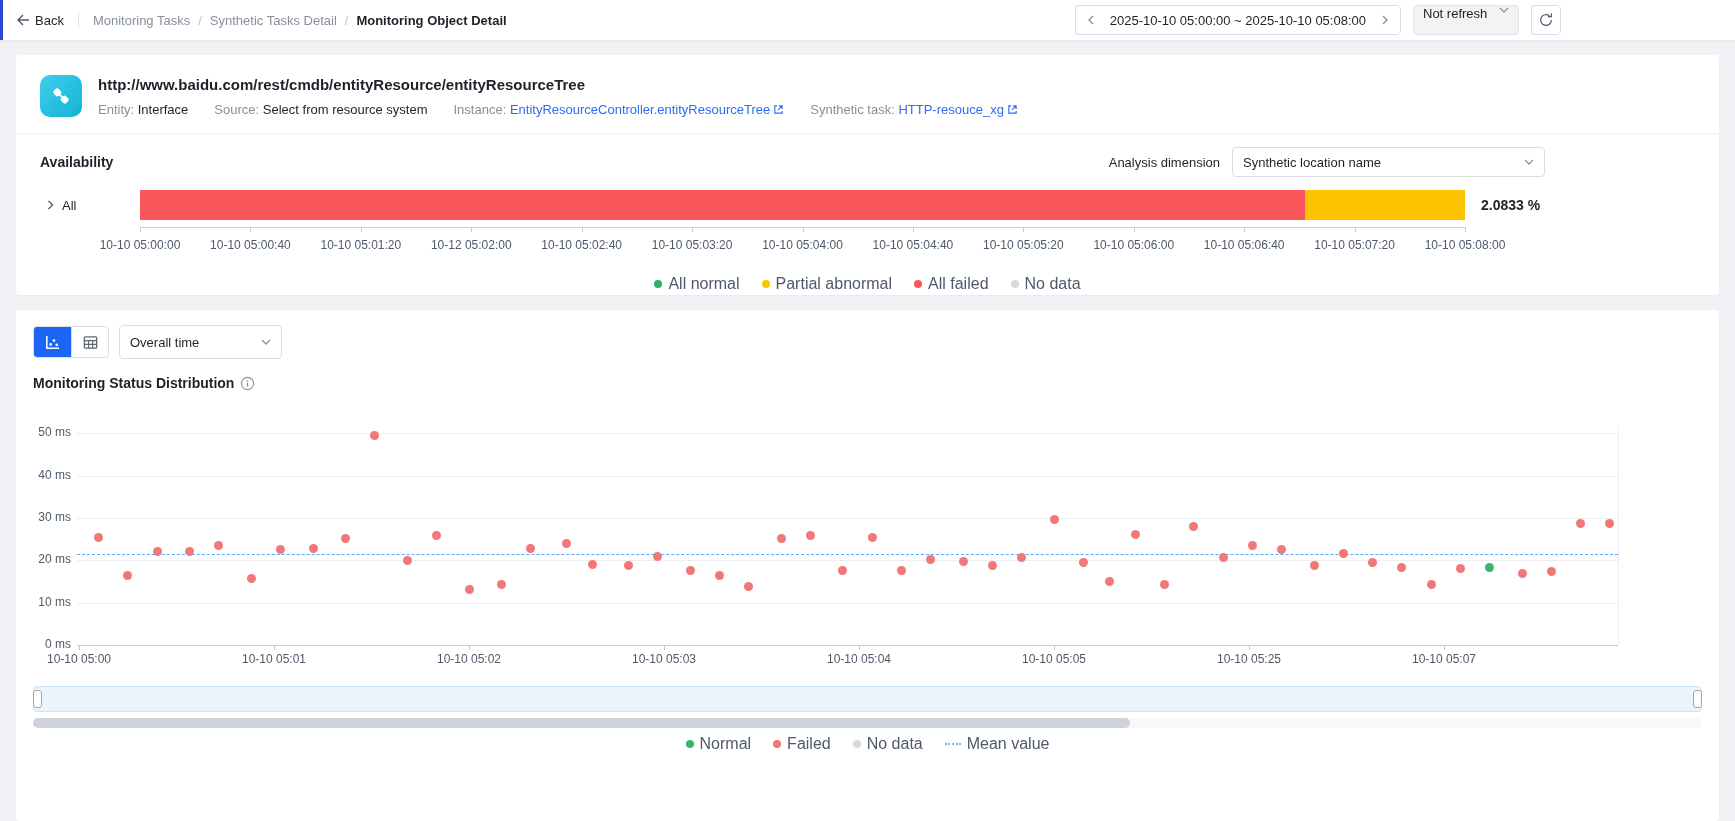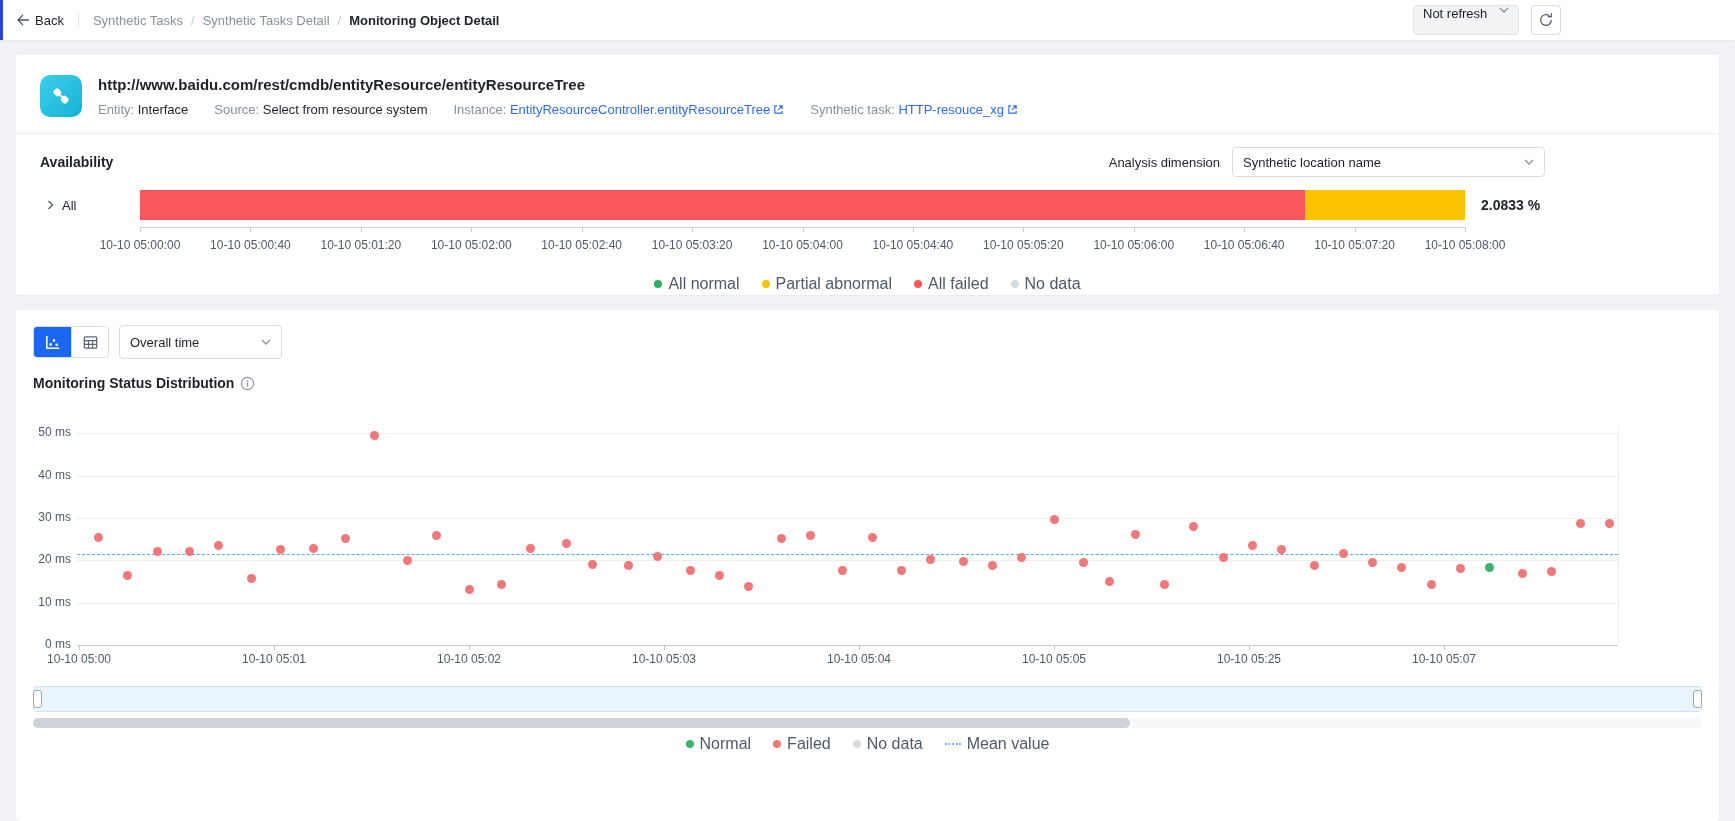--- a/index.html
+++ b/index.html
@@ -119,28 +119,41 @@
       <div class="back-btn">
         <span>
           <svg width="14" height="12" viewBox="0 0 14 12">
               <path d="M7 1 L2 6 L7 11 M2 6 H13" stroke="#4e5969" stroke-width="1.4" fill="none"></path>
             </svg>
         </span>
         <span>Back</span>
       </div>
       <span class="vdiv"></span>
       <div class="crumbs">
-        <span class="crumb-link">Synthetic Tasks</span>
+        <span class="crumb-link">Monitoring Tasks</span>
         <span class="sep">/</span>
         <span class="crumb-link">Synthetic Tasks Detail</span>
         <span class="sep">/</span>
         <span class="current">Monitoring Object Detail</span>
       </div>
     </div>
     <div class="h-right">
+      <div class="range-picker">
+        <span class="chev">
+          <svg width="10" height="10" viewBox="0 0 10 10">
+              <path d="M7 1 L3 5 L7 9" stroke="#8a919f" stroke-width="1.4" fill="none"></path>
+            </svg>
+        </span>
+        <span class="range-value">2025-10-10 05:00:00 ~ 2025-10-10 05:08:00</span>
+        <span class="chev">
+          <svg width="10" height="10" viewBox="0 0 10 10">
+              <path d="M3 1 L7 5 L3 9" stroke="#8a919f" stroke-width="1.4" fill="none"></path>
+            </svg>
+        </span>
+      </div>
       <div class="refresh-select">
         <span>Not refresh</span>
         <span>
           <svg width="10" height="8" viewBox="0 0 10 8">
               <path d="M1 2 L5 6 L9 2" stroke="#8a919f" stroke-width="1.3" fill="none"></path>
             </svg>
         </span>
       </div>
       <div class="refresh-btn">
         <span>
@@ -230,21 +243,21 @@
 
     <div class="avail-axis" id="avail-axis">
       <div class="axline"></div>
     <span class="tick" style="left: 100px;"></span>
         <span class="tlabel" style="left: 100px;">10-10 05:00:00</span>
         <span class="tick" style="left: 210.417px;"></span>
         <span class="tlabel" style="left: 210.417px;">10-10 05:00:40</span>
         <span class="tick" style="left: 320.833px;"></span>
         <span class="tlabel" style="left: 320.833px;">10-10 05:01:20</span>
         <span class="tick" style="left: 431.25px;"></span>
-        <span class="tlabel" style="left: 431.25px;">10-10 05:02:00</span>
+        <span class="tlabel" style="left: 431.25px;">10-12 05:02:00</span>
         <span class="tick" style="left: 541.667px;"></span>
         <span class="tlabel" style="left: 541.667px;">10-10 05:02:40</span>
         <span class="tick" style="left: 652.083px;"></span>
         <span class="tlabel" style="left: 652.083px;">10-10 05:03:20</span>
         <span class="tick" style="left: 762.5px;"></span>
         <span class="tlabel" style="left: 762.5px;">10-10 05:04:00</span>
         <span class="tick" style="left: 872.917px;"></span>
         <span class="tlabel" style="left: 872.917px;">10-10 05:04:40</span>
         <span class="tick" style="left: 983.333px;"></span>
         <span class="tlabel" style="left: 983.333px;">10-10 05:05:20</span>

